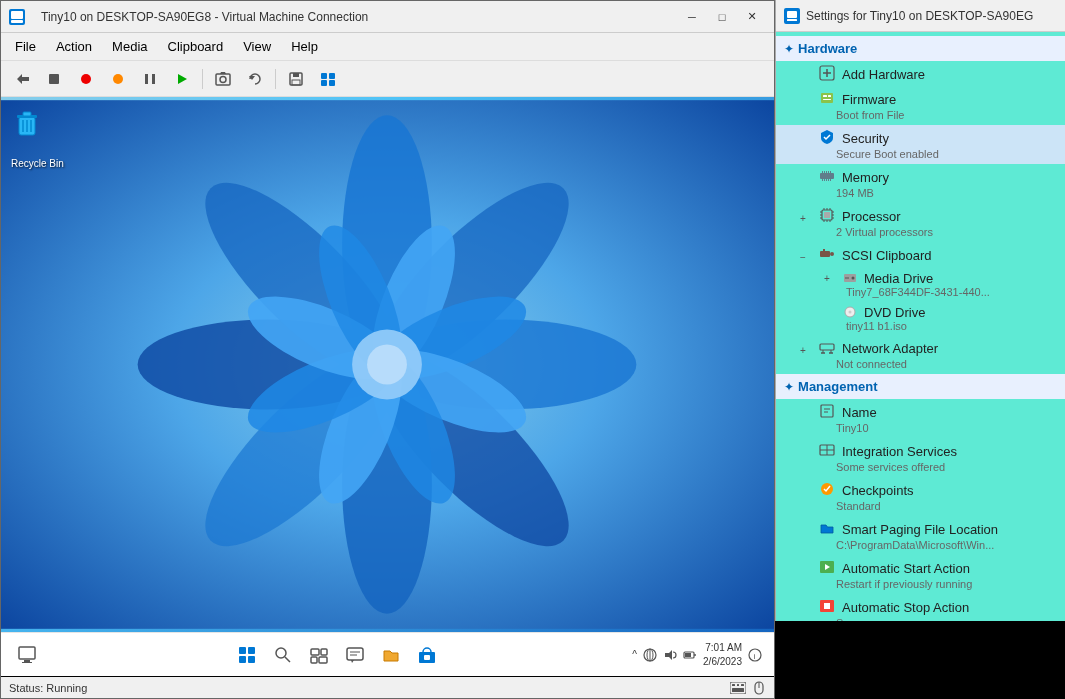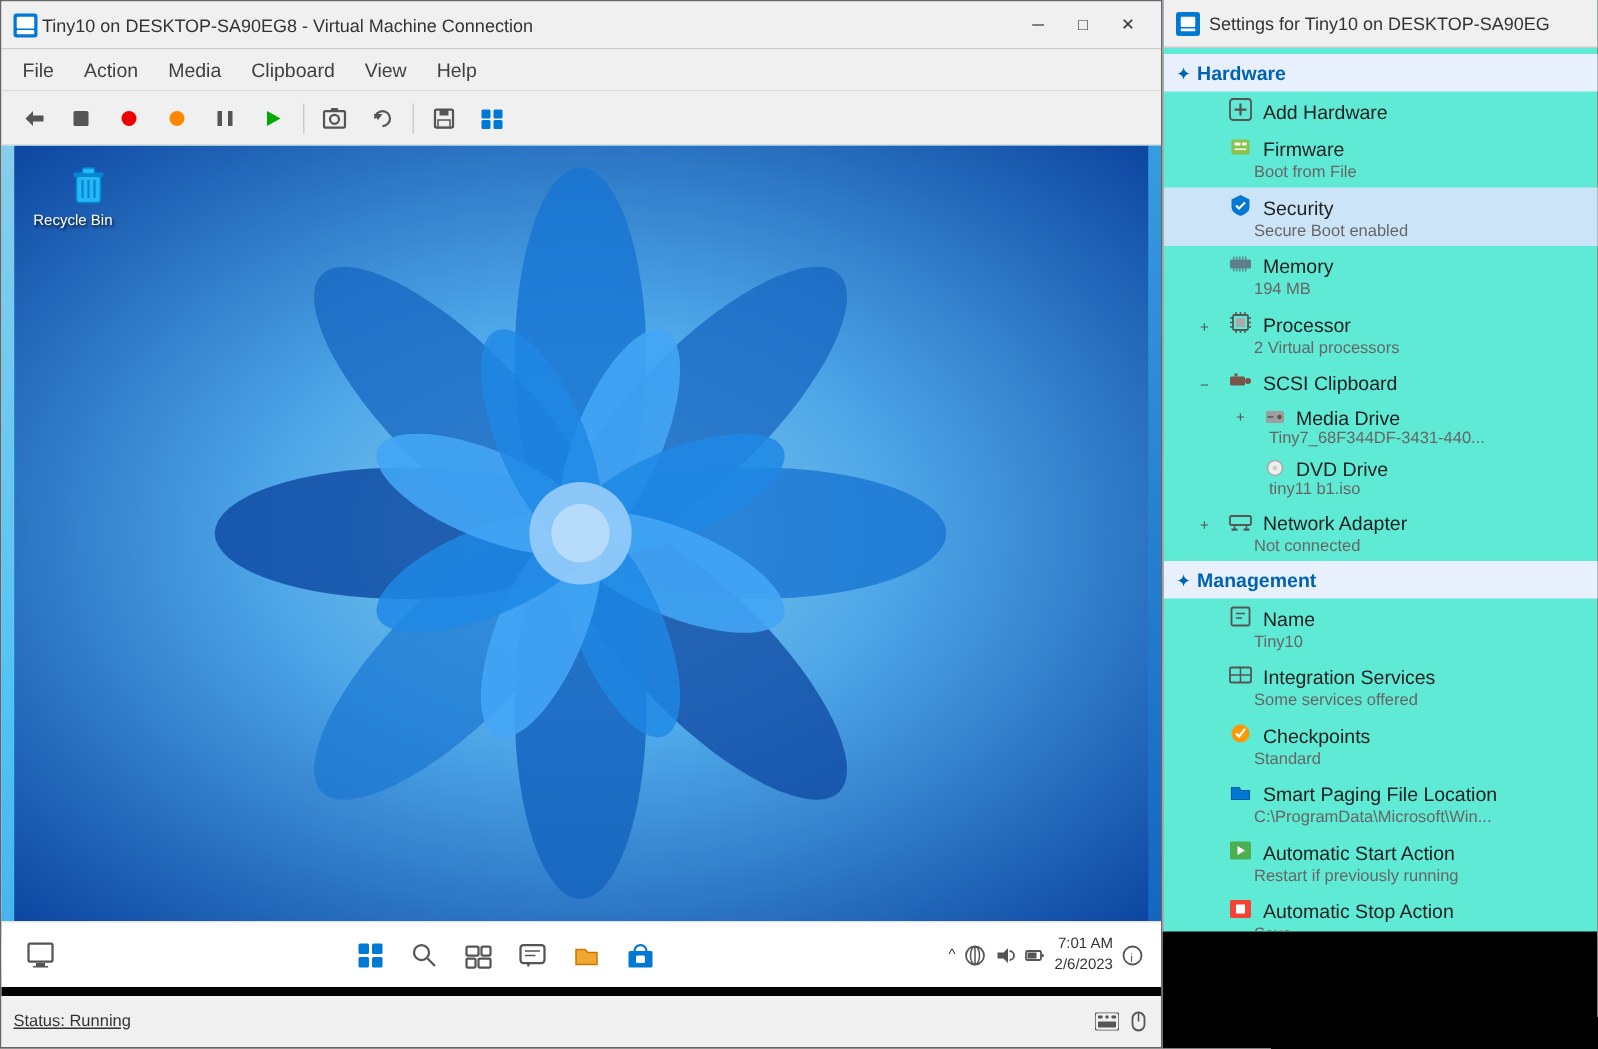--- a/index.html
+++ b/index.html
@@ -21,21 +21,21 @@
       display: flex;
       align-items: center;
       padding: 0 8px;
       border-bottom: 1px solid #ccc;
       justify-content: space-between;
     }
 
     .vm-titlebar-left {
       display: flex;
       align-items: center;
-      gap: 3px;
+      gap: 16px;
     }
 
     .vm-title-icon {
       width: 16px;
       height: 16px;
       background: #0078d4;
       border-radius: 2px;
       display: flex;
       align-items: center;
       justify-content: center;
@@ -70,21 +70,21 @@
       background: #f0f0f0;
       display: flex;
       align-items: center;
       padding: 0 4px;
       border-bottom: 1px solid #ddd;
     }
 
     .menu-item {
       padding: 4px 10px;
       font-size: 13px;
-      color: #404040;
+      color: #000000;
       cursor: pointer;
       border-radius: 3px;
     }
 
     
     .vm-toolbar {
       height: 36px;
       background: #f0f0f0;
       display: flex;
       align-items: center;
@@ -117,22 +117,22 @@
 
     
 
     
     .desktop-icon {
       position: absolute;
       top: 10px;
       left: 10px;
       display: flex;
       flex-direction: column;
-      align-items: flex-end;
-      gap: 3px;
+      align-items: flex-start;
+      gap: 19px;
       cursor: pointer;
       width: 64px;
     }
 
     .desktop-icon-img {
       width: 32px;
       height: 32px;
       display: flex;
       align-items: center;
       justify-content: center;
@@ -189,30 +189,29 @@
     }
 
     .taskbar-time {
       text-align: right;
       font-size: 10px;
       line-height: 1.4;
     }
 
     
     .vm-statusbar {
-      height: 40px;
+      height: 22px;
       background: #f0f0f0;
-      border-top: 6px solid #000000;
+      border-top: 1px solid #000000;
       display: flex;
       align-items: center;
       padding: 0 8px;
       font-size: 11px;
       color: #333;
       justify-content: space-between;
-      text-decoration: underline;
     }
 
     
     .settings-panel {
       width: 290px;
       height: 621px;
       background: #5eead4;
       border-left: 1px solid #aaa;
       display: flex;
       flex-direction: column;

